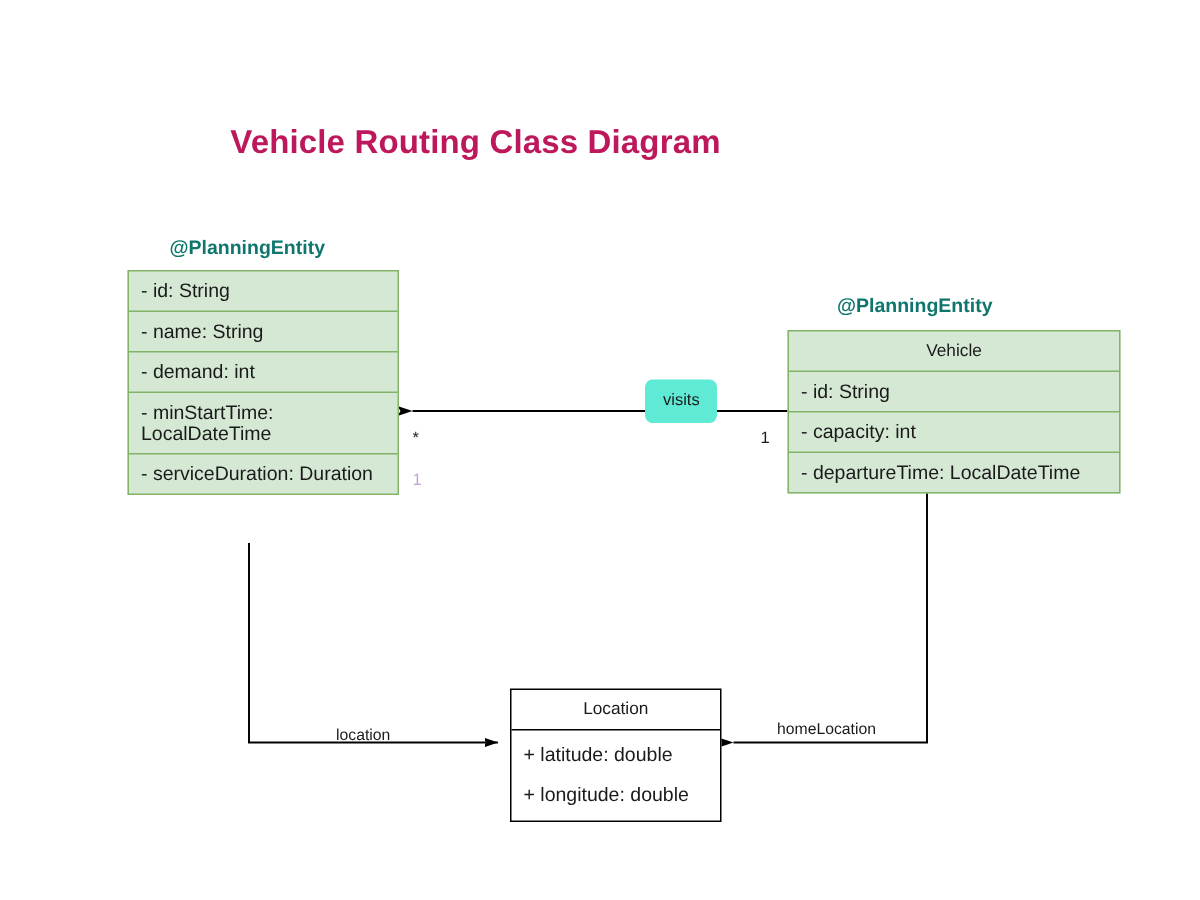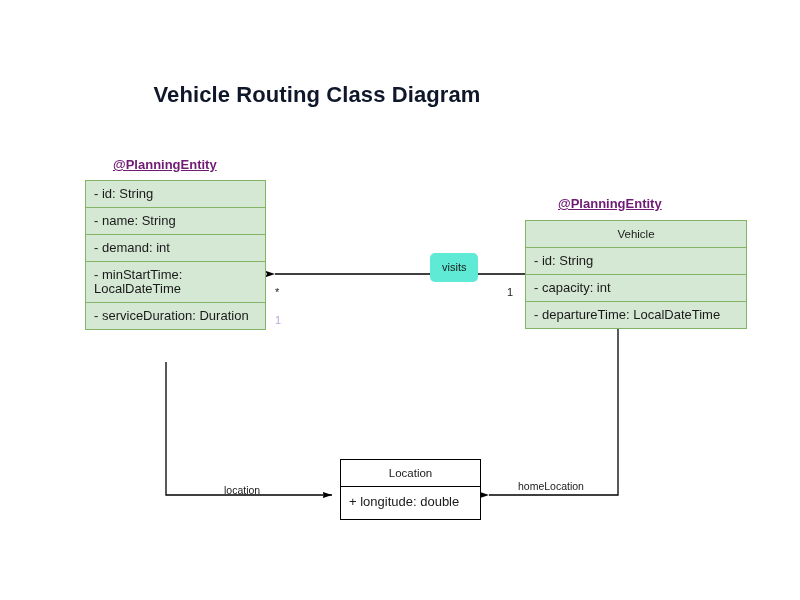--- a/index.html
+++ b/index.html
@@ -24,21 +24,21 @@
   
   #diagram-title {
     position: absolute;
     left: 0;
     top: 82px;
     width: 634px;
     text-align: center;
     font-size: 22px;
     font-weight: bold;
     letter-spacing: 0.1px;
-    color: #0f172a;
+    color: #be185d;
   }
 
   
   #edges {
     position: absolute;
     left: 0;
     top: 0;
     width: 800px;
     height: 600px;
   }
@@ -84,21 +84,21 @@
     border-bottom: none;
   }
 
   
   .stereotype {
     position: absolute;
     font-size: 13px;
     font-weight: bold;
     white-space: nowrap;
   }
-  .stereotype.entity { color: #701a75; text-decoration: underline; }
+  .stereotype.entity { color: #0f766e; }
   .stereotype.listvar { color: #f8cfa8; }
 
   
   .edge-label {
     position: absolute;
     font-size: 10.5px;
     line-height: 13px;
     color: #1a1a1a;
     white-space: nowrap;
   }
@@ -164,20 +164,21 @@
 
   <div class="uml-class" style="left:525px; top:220px; width:222px;">
     <div class="cls-name">Vehicle</div>
     <div class="cls-attr">- id: String</div>
     <div class="cls-attr">- capacity: int</div>
     <div class="cls-attr">- departureTime: LocalDateTime</div>
   </div>
 
   <div class="uml-class plain" style="left:340px; top:459px; width:141px;">
     <div class="cls-name">Location</div>
+    <div class="cls-attr" style="padding-top:9px; padding-bottom:5px;">+ latitude: double</div>
     <div class="cls-attr" style="padding-top:8px; padding-bottom:10px;">+ longitude: double</div>
   </div>
 
 
   <div class="edge-label chip" style="left:430px; top:253px;">visits</div>
 
   <div class="multiplicity" style="left:275px; top:286px;">*</div>
 
   <div class="multiplicity muted" style="left:275px; top:314px;">1</div>
 

